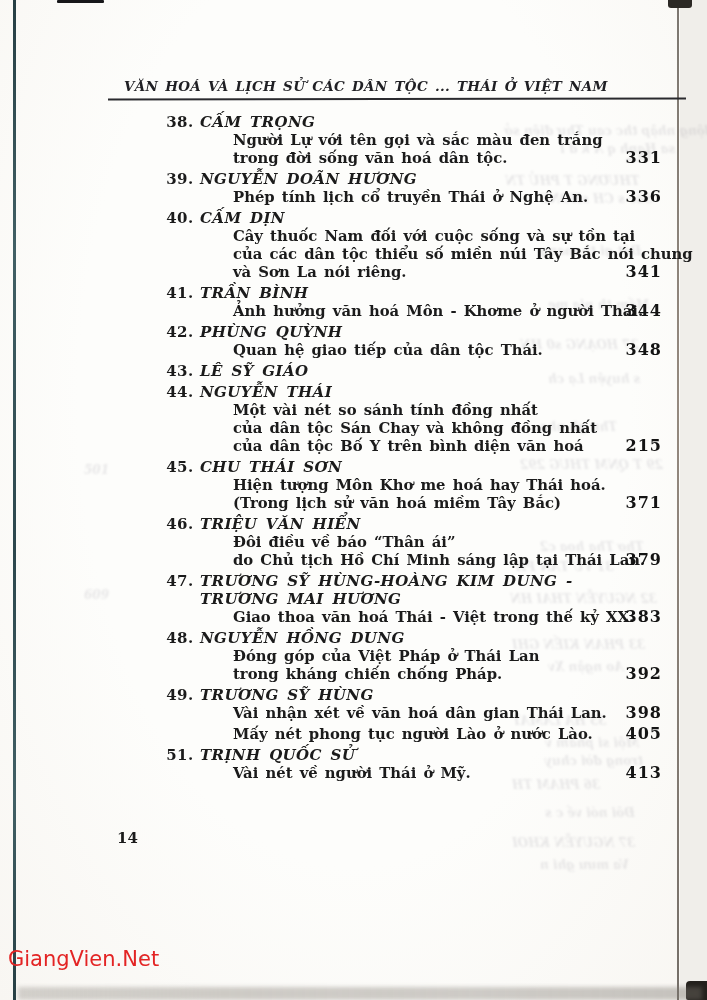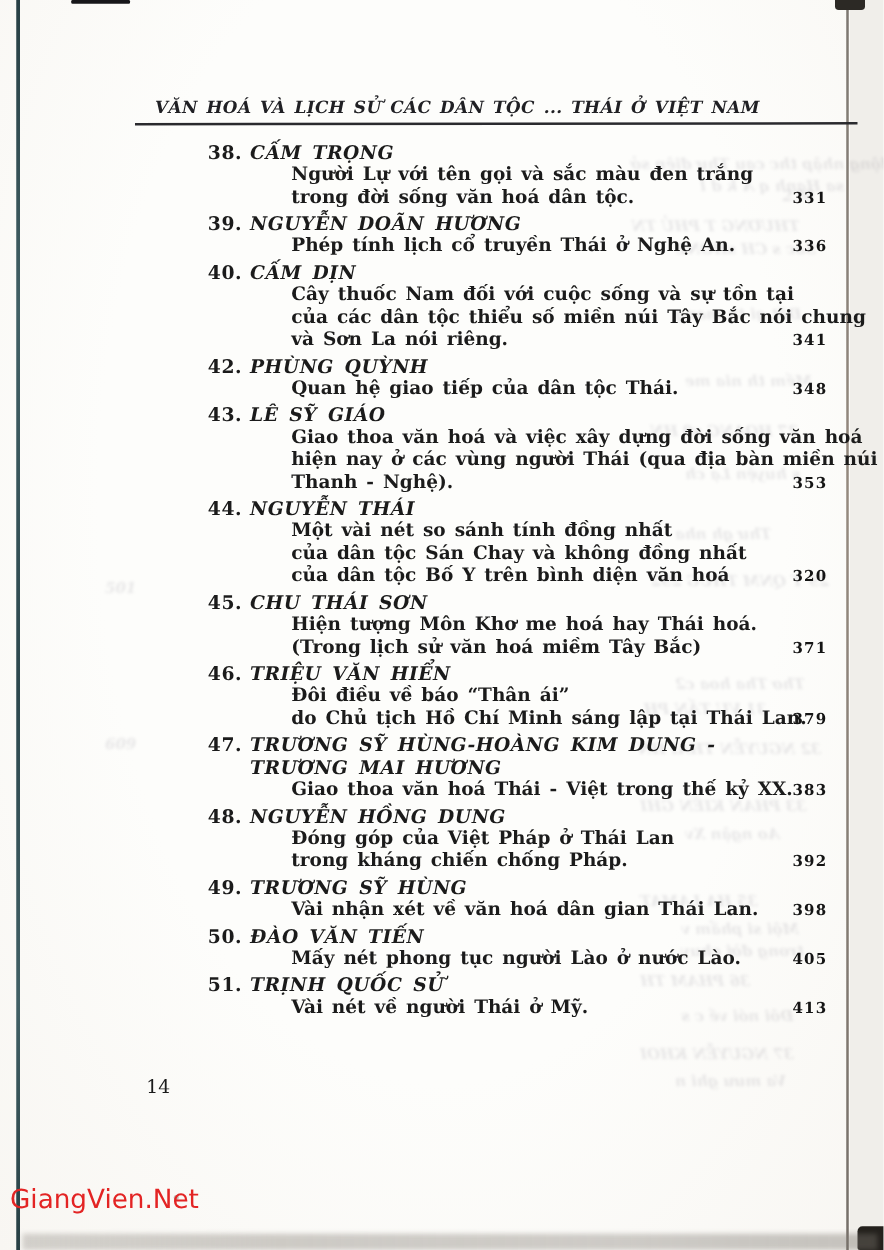--- a/index.html
+++ b/index.html
@@ -28,24 +28,24 @@
   .rule{position:absolute;left:108px;top:98px;width:578px;height:2px;background:#2a2a2e;transform:rotate(-.08deg);}
 
   
   .toc{position:absolute;left:160px;top:113px;width:502px;}
   .entry{margin-bottom:3px;}
   .head{display:flex;font-size:15px;line-height:18px;}
   .num{width:40px;flex:0 0 40px;font-weight:600;letter-spacing:.5px;text-align:center;}
   .name{font-weight:700;font-style:italic;letter-spacing:.4px;word-spacing:3px;white-space:nowrap;}
   .desc{margin-left:73px;font-size:14.8px;font-weight:600;line-height:18px;word-spacing:2px;}
   .dline{position:relative;white-space:nowrap;}
-  .pg{position:absolute;right:0;top:0;font-weight:700;font-style:normal;font-size:12px;letter-spacing:1px;color:#141414;}
-
-  
-  .folio{position:absolute;left:117px;top:860px;font-weight:400;font-size:15px;}
+  .pg{position:absolute;right:0;top:0;font-weight:700;font-style:normal;font-size:16px;letter-spacing:1px;color:#141414;}
+
+  
+  .folio{position:absolute;left:117px;top:829px;font-weight:700;font-size:15px;}
   .watermark{position:absolute;left:8px;top:947px;width:699px;text-align:left;
     font-family:"DejaVu Sans", sans-serif;font-size:21px;}
 
   
   .ghost{position:absolute;color:#6f6b7a;opacity:.15;filter:blur(1.1px);
     font-style:italic;font-weight:600;font-size:12px;white-space:nowrap;}
   .ghost.m{transform:scaleX(-1);}
 </style>
 </head>
 <body>
@@ -117,47 +117,51 @@
           <div class="name">CẤM DỊN</div>
         </div>
         <div class="desc">
           <div class="dline">Cây thuốc Nam đối với cuộc sống và sự tồn tại</div>
           <div class="dline">của các dân tộc thiểu số miền núi Tây Bắc nói chung</div>
           <div class="dline">và Sơn La nói riêng.<span class="pg">341</span></div>
         </div>
       </div>
       <div class="entry">
         <div class="head">
+          <span class="num">41.</span>
+          <div class="name">TRẦN BÌNH</div>
+        </div>
+        <div class="desc">
+          <div class="dline">Ảnh hưởng văn hoá Môn - Khơme ở người Thái.<span class="pg">344</span></div>
+        </div>
+      </div>
+      <div class="entry">
+        <div class="head">
           <span class="num">42.</span>
           <div class="name">PHÙNG QUỲNH</div>
         </div>
         <div class="desc">
           <div class="dline">Quan hệ giao tiếp của dân tộc Thái.<span class="pg">348</span></div>
         </div>
       </div>
       <div class="entry">
         <div class="head">
           <span class="num">43.</span>
           <div class="name">LÊ SỸ GIÁO</div>
         </div>
-        <div class="desc">
-          <div class="dline">Giao thoa văn hoá và việc xây dựng đời sống văn hoá</div>
-          <div class="dline">hiện nay ở các vùng người Thái (qua địa bàn miền núi</div>
-          <div class="dline">Thanh - Nghệ).<span class="pg">353</span></div>
-        </div>
       </div>
       <div class="entry">
         <div class="head">
           <span class="num">44.</span>
           <div class="name">NGUYỄN THÁI</div>
         </div>
         <div class="desc">
           <div class="dline">Một vài nét so sánh tính đồng nhất</div>
           <div class="dline">của dân tộc Sán Chay và không đồng nhất</div>
-          <div class="dline">của dân tộc Bố Y trên bình diện văn hoá<span class="pg">320</span></div>
+          <div class="dline">của dân tộc Bố Y trên bình diện văn hoá<span class="pg">215</span></div>
         </div>
       </div>
       <div class="entry">
         <div class="head">
           <span class="num">45.</span>
           <div class="name">CHU THÁI SƠN</div>
         </div>
         <div class="desc">
           <div class="dline">Hiện tượng Môn Khơ me hoá hay Thái hoá.</div>
           <div class="dline">(Trong lịch sử văn hoá miềm Tây Bắc)<span class="pg">371</span></div>
@@ -195,24 +199,20 @@
       <div class="entry">
         <div class="head">
           <span class="num">49.</span>
           <div class="name">TRƯƠNG SỸ HÙNG</div>
         </div>
         <div class="desc">
           <div class="dline">Vài nhận xét về văn hoá dân gian Thái Lan.<span class="pg">398</span></div>
         </div>
       </div>
       <div class="entry">
-        <div class="head">
-          <span class="num">50.</span>
-          <div class="name">ĐÀO VĂN TIẾN</div>
-        </div>
         <div class="desc">
           <div class="dline">Mấy nét phong tục người Lào ở nước Lào.<span class="pg">405</span></div>
         </div>
       </div>
       <div class="entry">
         <div class="head">
           <span class="num">51.</span>
           <div class="name">TRỊNH QUỐC SỬ</div>
         </div>
         <div class="desc">

